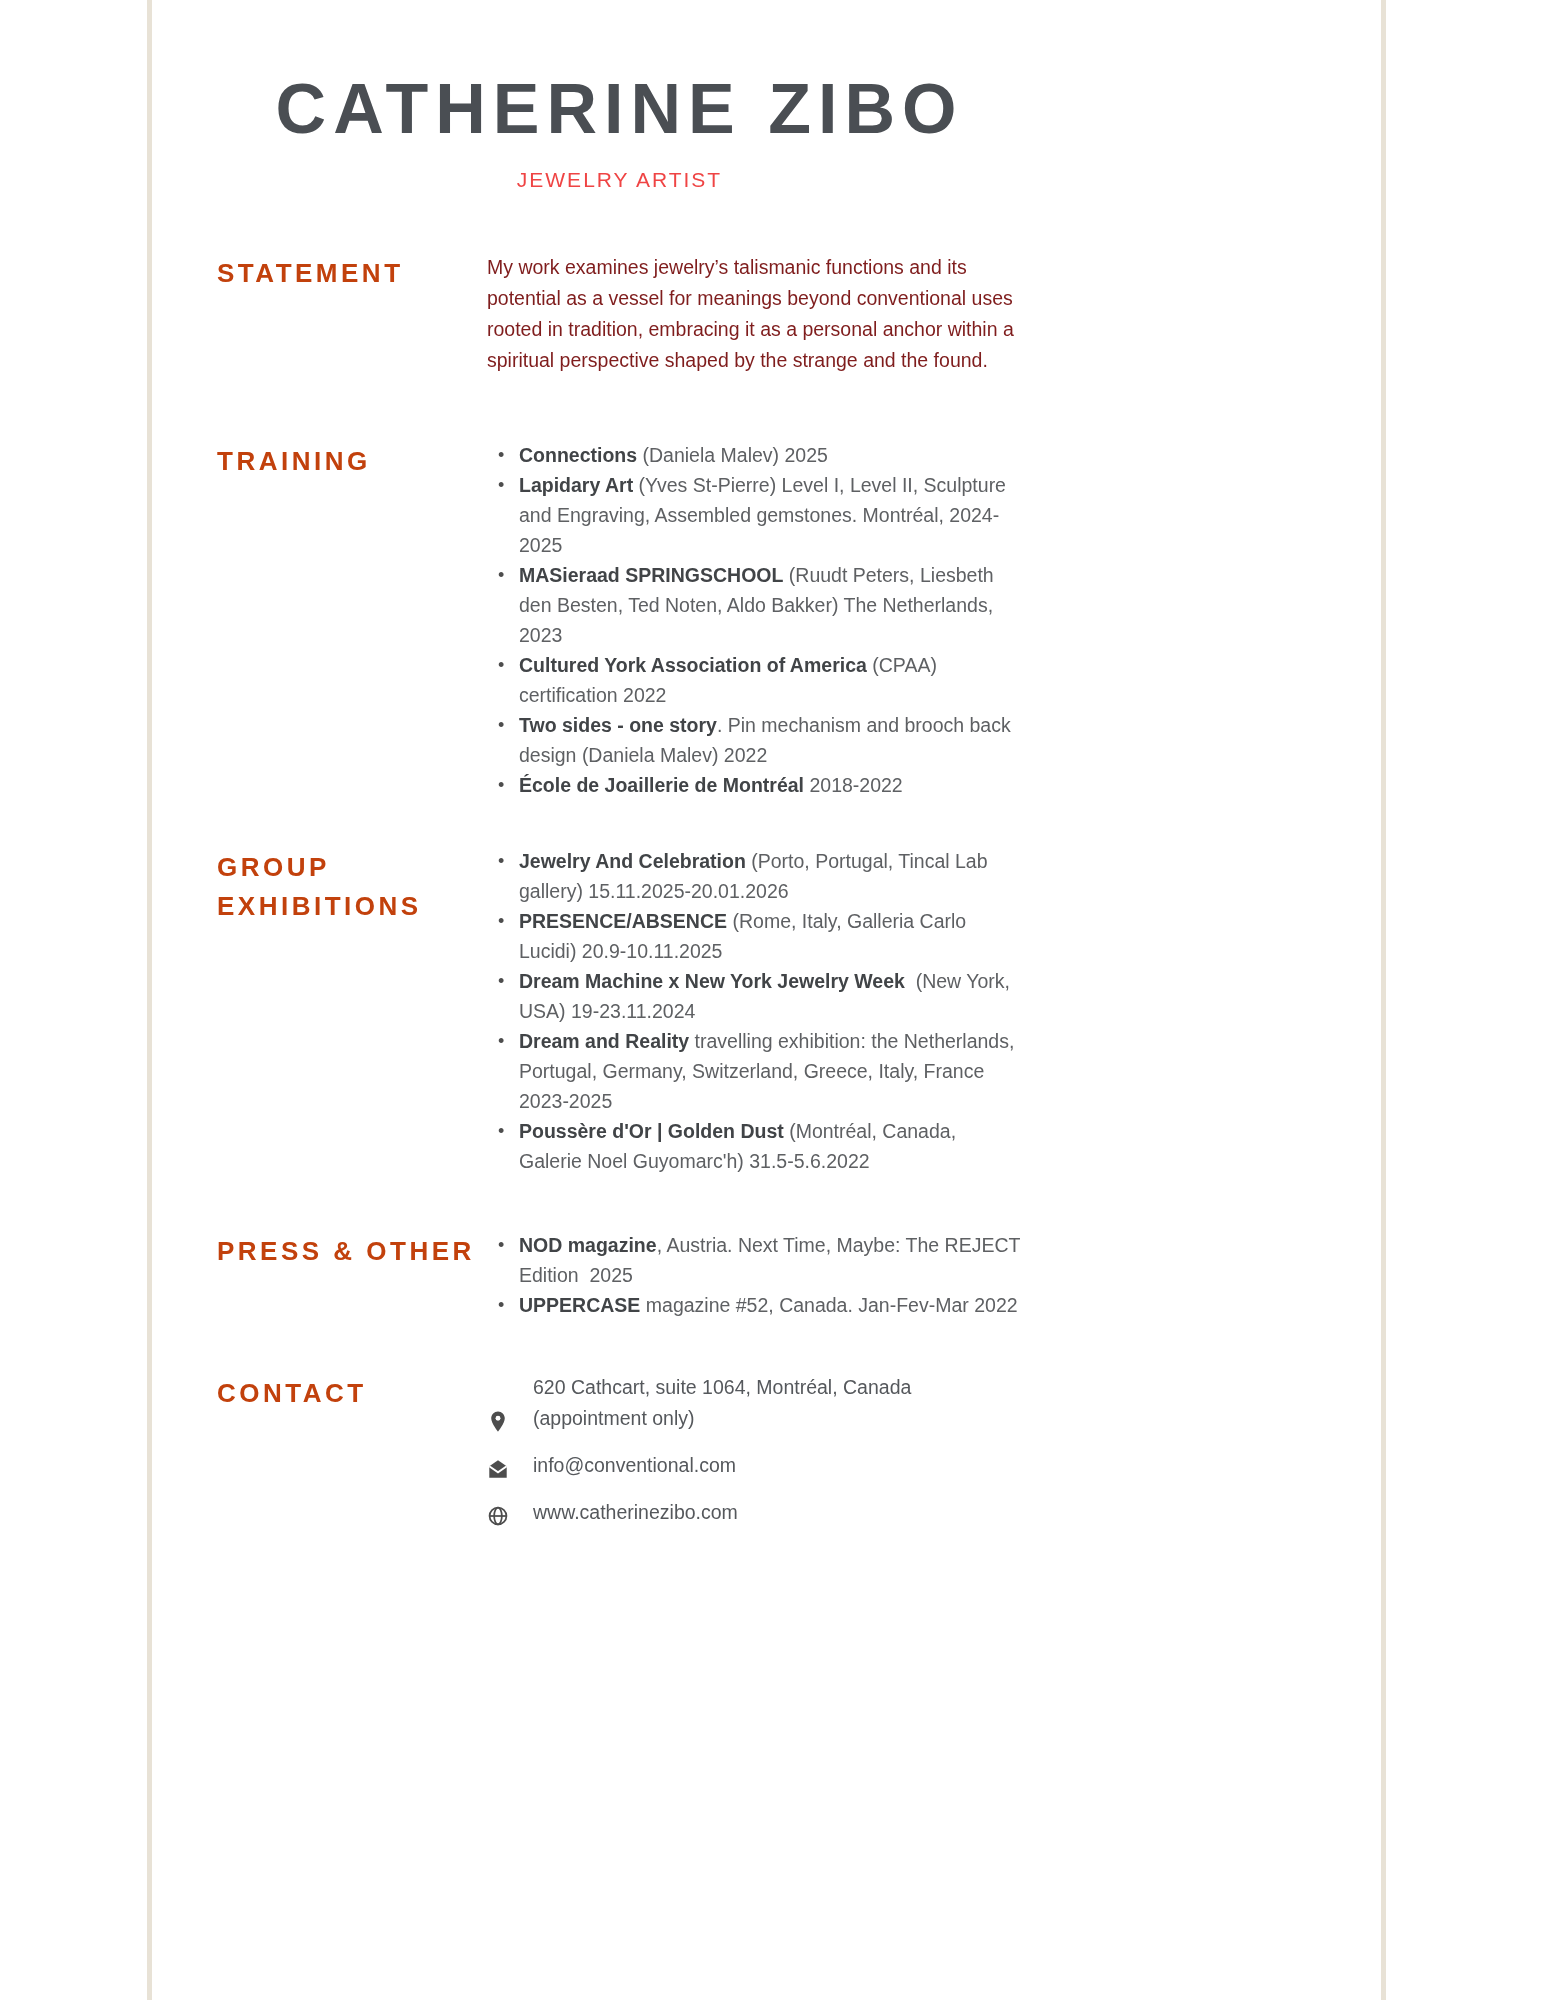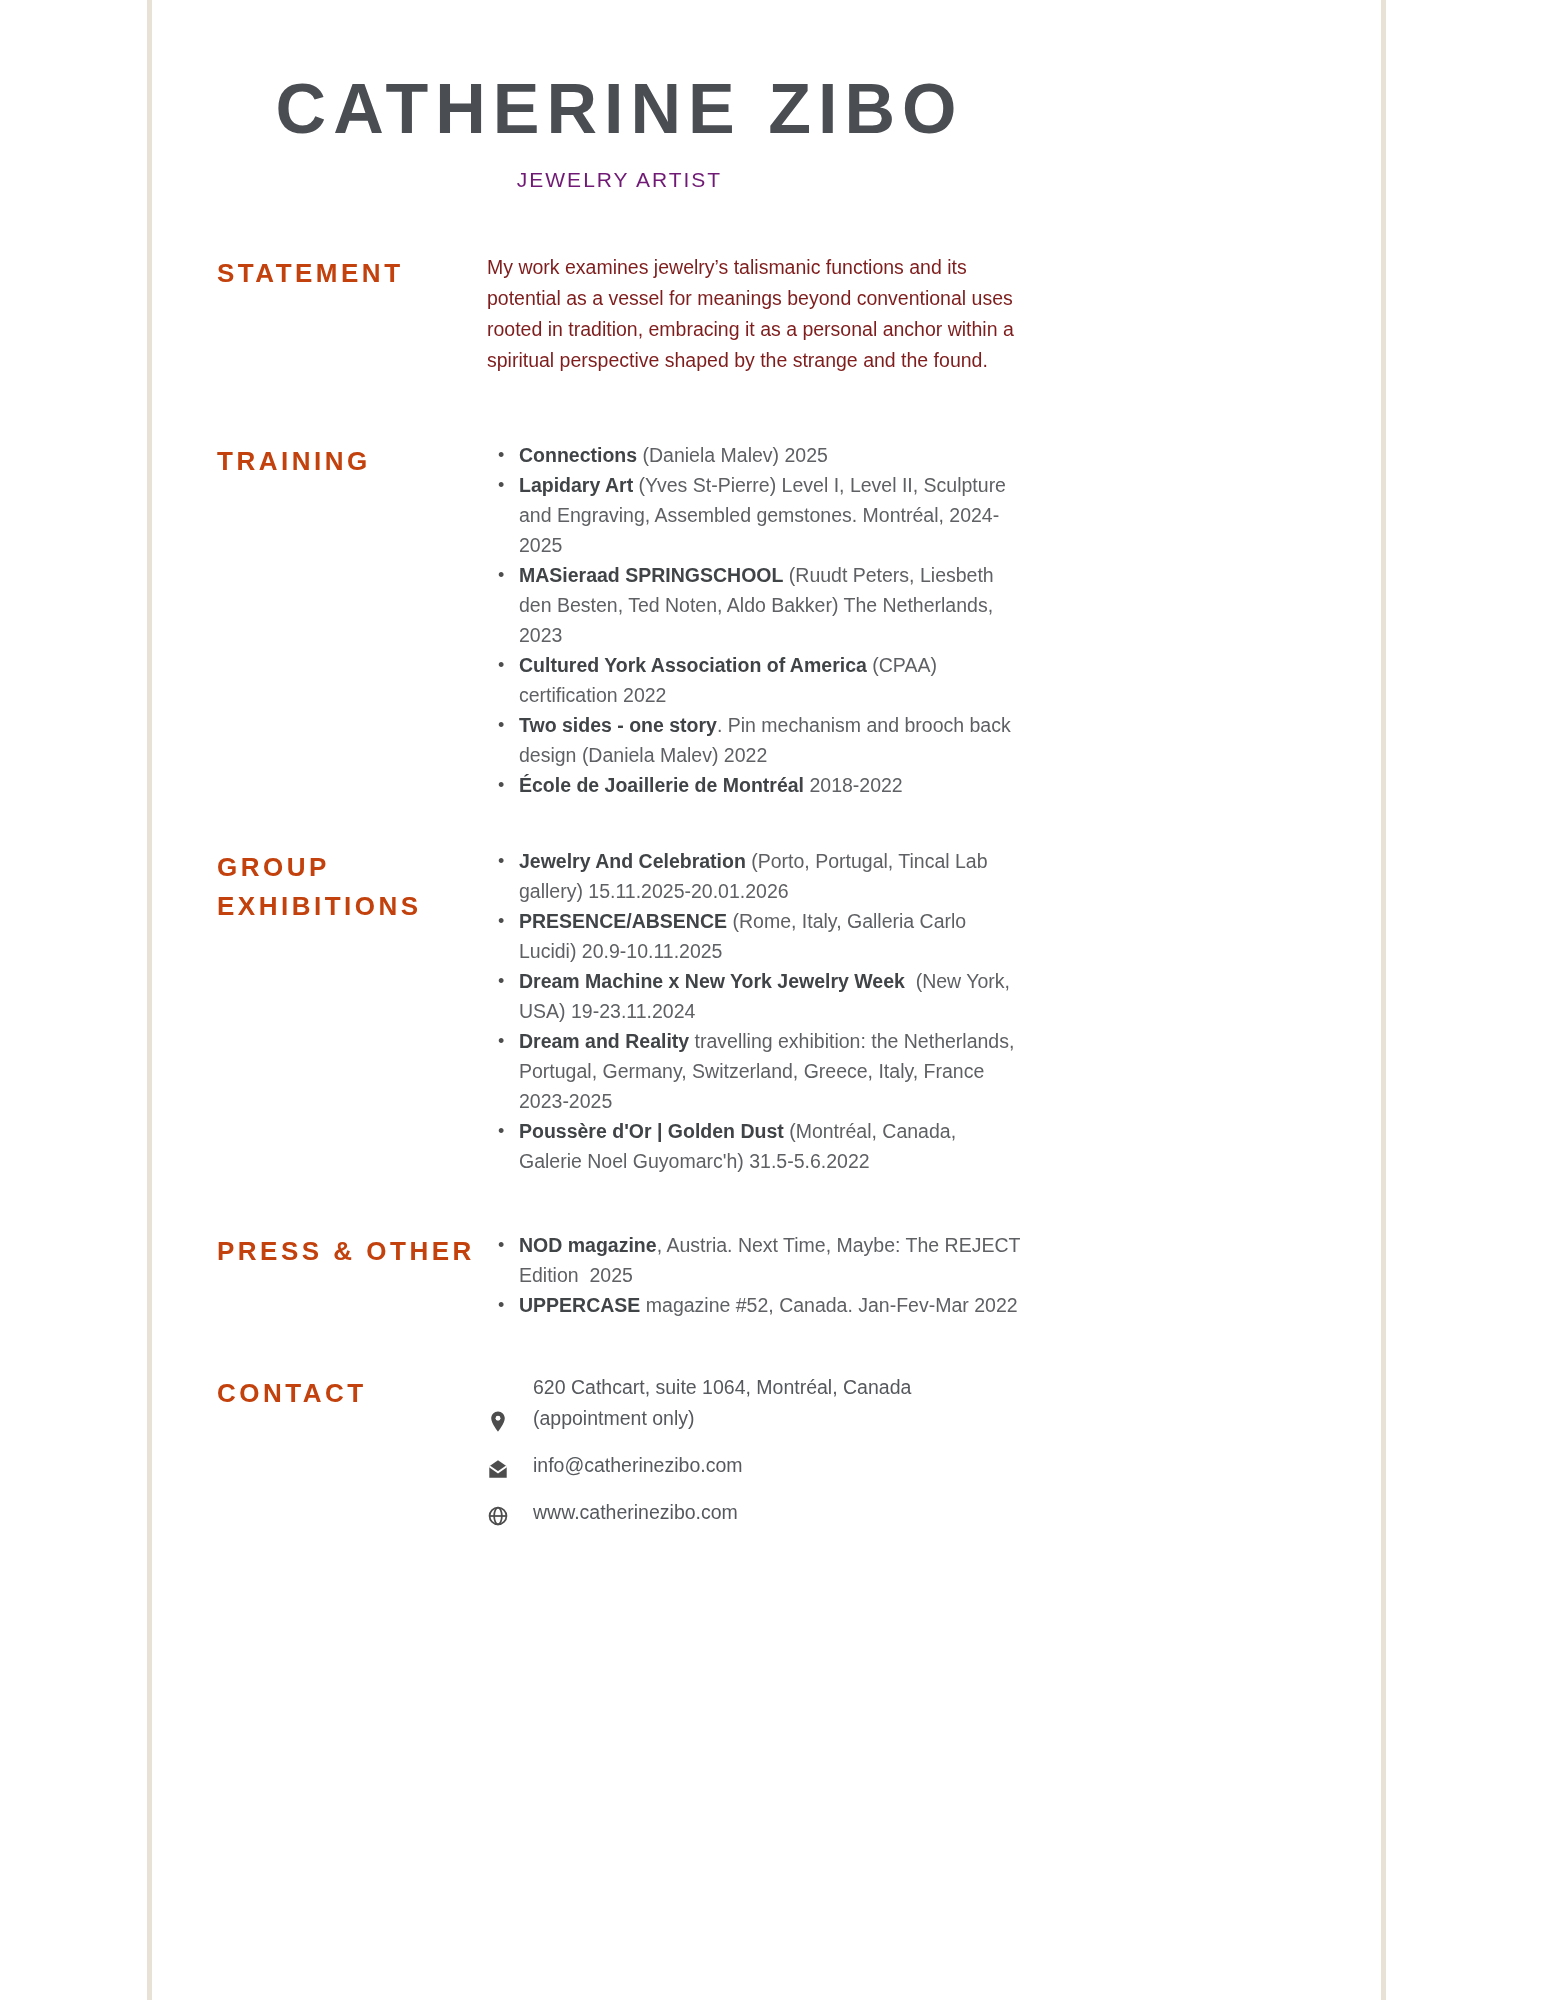--- a/index.html
+++ b/index.html
@@ -39,21 +39,21 @@
     font-weight: 700;
     letter-spacing: 7px;
     line-height: 1;
     color: #4a4e53;
     white-space: nowrap;
   }
   .subtitle {
     margin-top: 24px;
     font-size: 21px;
     letter-spacing: 2px;
-    color: #701a75;
+    color: #ef4444;
   }
 
   
   .section { display: flex; align-items: flex-start; }
   .section-label {
     width: 270px;
     flex: 0 0 270px;
     font-size: 26px;
     font-weight: 700;
     letter-spacing: 3.5px;
@@ -197,21 +197,21 @@
         </div>
       </div>
 
       <div class="contact-row">
         <span class="contact-icon">
           <svg viewBox="0 0 24 24">
             <path d="M12 2.5 L21.5 9 V21.5 H2.5 V9 Z" fill="#4d4d4d"></path>
             <path d="M2.5 9 L12 15.5 L21.5 9" stroke="#ffffff" stroke-width="2.2" fill="none"></path>
           </svg>
         </span>
-        <div>info@catherinezibo.com</div>
+        <div>info@conventional.com</div>
       </div>
 
       <div class="contact-row">
         <span class="contact-icon">
           <svg viewBox="0 0 24 24" fill="none" stroke="#4d4d4d" stroke-width="1.9">
             <circle cx="12" cy="12" r="9.2"></circle>
             <ellipse cx="12" cy="12" rx="4.2" ry="9.2"></ellipse>
             <line x1="2.8" y1="12" x2="21.2" y2="12"></line>
           </svg>
         </span>

